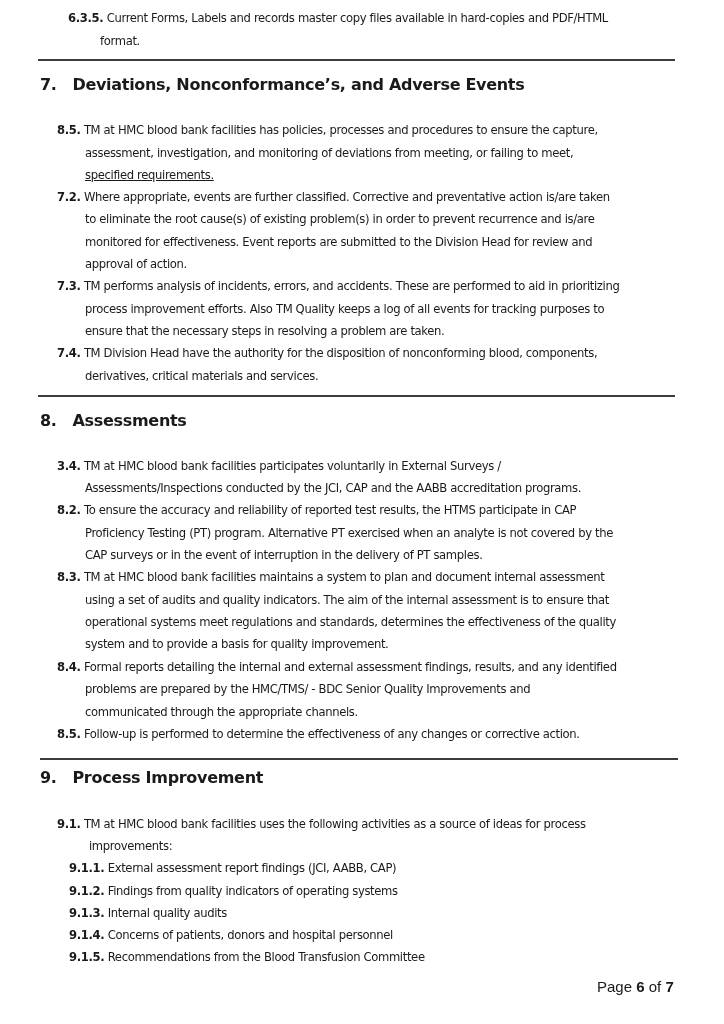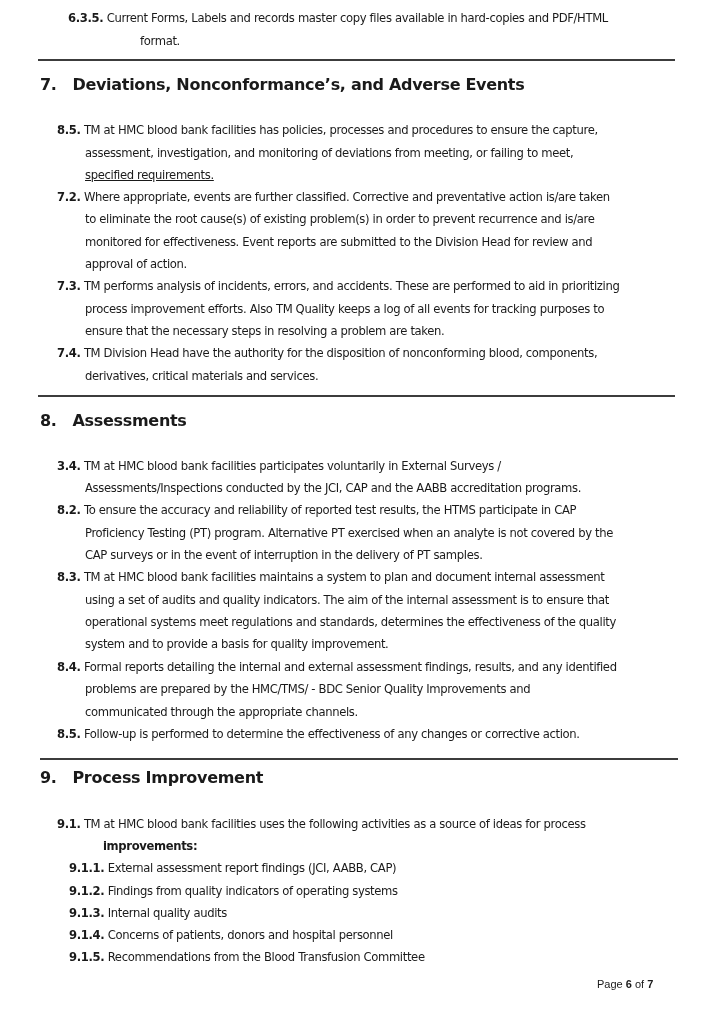--- a/index.html
+++ b/index.html
@@ -2,31 +2,31 @@
 <html><head>
 <meta charset="utf-8">
 <style>
   html, body { margin: 0; padding: 0; background: #ffffff; }
   body { width: 724px; height: 1024px; position: relative; overflow: hidden;
          font-family: "DejaVu Sans", sans-serif; color: #1a1a1a; }
   .line { position: absolute; font-size: 11.6px; letter-spacing: -0.35px; white-space: nowrap; line-height: 14px; }
   .num { font-weight: bold; margin-top: 13px; }
   .heading { position: absolute; font-size: 16px; font-weight: bold; letter-spacing: -0.3px; white-space: nowrap; line-height: 14px; }
   .rule { position: absolute; height: 1.5px; background: #3c3c3c; }
-  .pagefoot { position: absolute; font-family: "Liberation Sans", sans-serif; font-size: 11px; white-space: nowrap; }
+  .pagefoot { position: absolute; font-family: "Liberation Sans", sans-serif; font-size: 15px; white-space: nowrap; }
   .pagefoot b { font-weight: bold; }
 </style>
 </head>
 <body>
 
 <div class="line" style="left:68px; top:11px;">
   <span class="num">6.3.5.</span>
   <span>Current Forms, Labels and records master copy files available in hard-copies and PDF/HTML</span>
 </div>
-<div class="line" style="left:100px; top:34px;margin-left:40px;">format.</div>
+<div class="line" style="left:100px; top:34px;">format.</div>
 
 <div class="rule" style="left:38px; top:59px; width:637px;"></div>
 
 <div class="heading" style="left:40px; top:78px;">
   <span>7.</span>&nbsp;&nbsp;&nbsp;<span>Deviations, Nonconformance’s, and Adverse Events</span>
 </div>
 
 <div class="line" style="left:57px; top:123px;">
   <span class="num">8.5.</span>
   <span>TM at HMC blood bank facilities has policies, processes and procedures to ensure the capture,</span>
@@ -97,21 +97,21 @@
 <div class="rule" style="left:40px; top:758px; width:638px;"></div>
 
 <div class="heading" style="left:40px; top:771px;">
   <span>9.</span>&nbsp;&nbsp;&nbsp;<span>Process Improvement</span>
 </div>
 
 <div class="line" style="left:57px; top:817px;">
   <span class="num">9.1.</span>
   <span>TM at HMC blood bank facilities uses the following activities as a source of ideas for process</span>
 </div>
-<div class="line" style="left:103px; top:839px;font-weight:bold;">improvements:</div>
+<div class="line" style="left:89px; top:839px;">improvements:</div>
 
 <div class="line" style="left:69px; top:861px;">
   <span class="num">9.1.1.</span>
   <span>External assessment report findings (JCI, AABB, CAP)</span>
 </div>
 <div class="line" style="left:69px; top:884px;">
   <span class="num">9.1.2.</span>
   <span>Findings from quality indicators of operating systems</span>
 </div>
 <div class="line" style="left:69px; top:906px;">

